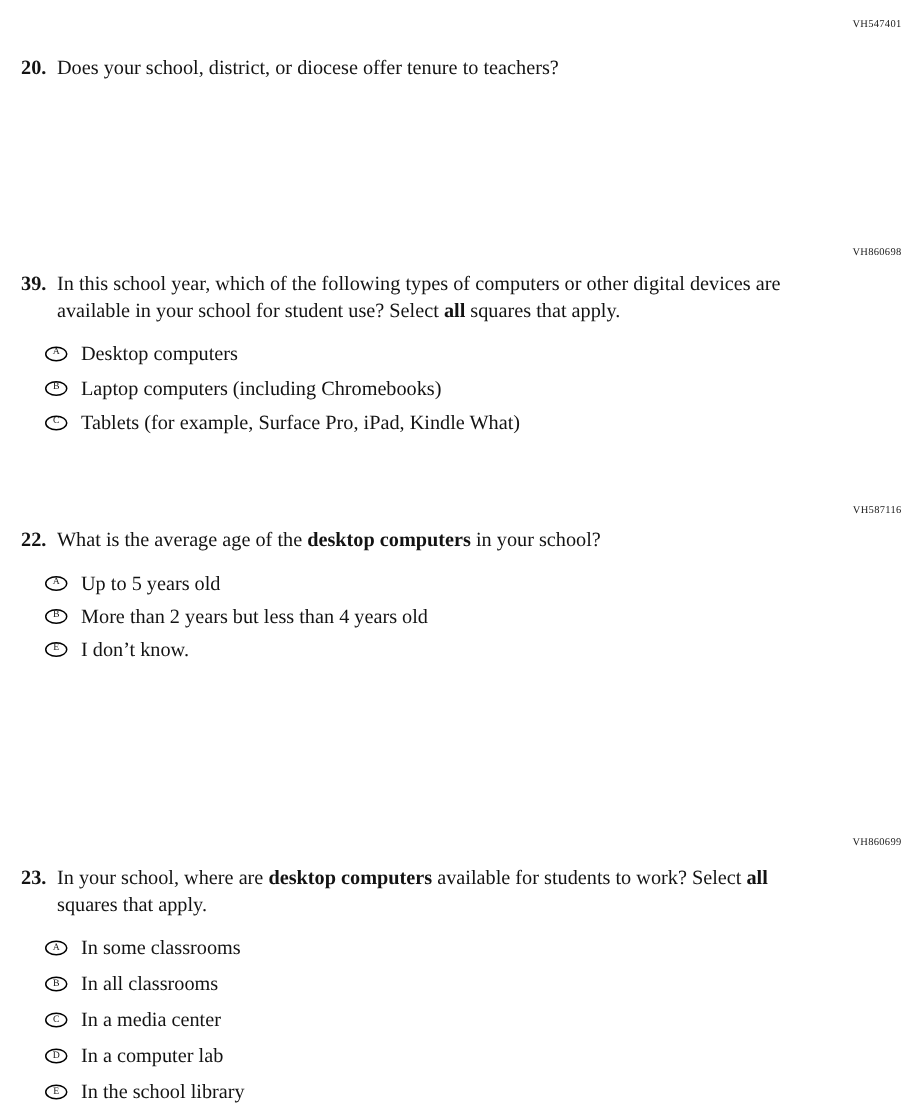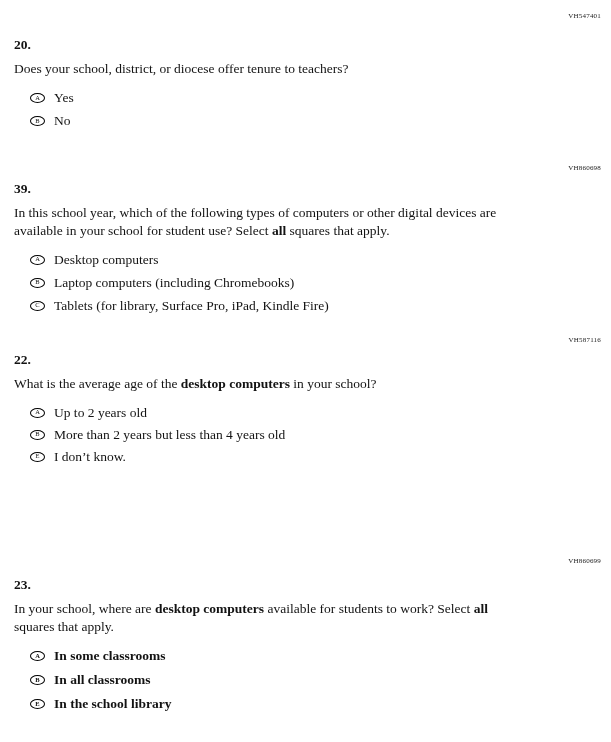--- a/index.html
+++ b/index.html
@@ -12,37 +12,37 @@
     overflow: hidden;
   }
   .code {
     position: absolute;
     right: 10px;
     font-size: 7px;
     letter-spacing: 0.2px;
     color: #222;
   }
   .q { position: absolute; left: 14px; }
-  .q-head { display: flex; align-items: flex-start; flex-direction: column; }
+  .q-head { display: flex; align-items: flex-start; }
   .q-num {
     font-weight: 700;
     flex: 0 0 24px;
     width: 24px;
     font-size: 13.5px;
     line-height: 1.3;
   }
   .q-text {
     font-size: 13.5px;
     line-height: 1.3;
     width: 505px;
   }
   .bold { font-weight: 700; text-align: center; }
   .opts { margin-left: 16px; margin-top: 9px; }
   .opt { display: flex; align-items: center; height: 23px; }
-  .q23 .opt { height: 24px; font-weight: bold; }
+  .q23 .opt { height: 24px; }
   .q22 .opt { height: 22px; }
   .bubble {
     flex: 0 0 15px;
     width: 15px; height: 10px;
     border: 1px solid #000;
     border-radius: 50%;
     display: flex; align-items: center; justify-content: center;
     font-size: 6.5px;
     line-height: 1;
     margin-right: 9px;
@@ -59,66 +59,56 @@
 <div class="code" style="top:336px">VH587116</div>
 <div class="code" style="top:557px">VH860699</div>
 
 <div class="q" style="top:36px">
   <div class="q-head">
     <div class="q-num">20.</div>
     <div class="q-text">
       <span>Does your school, district, or diocese offer tenure to teachers?</span>
     </div>
   </div>
-  <div class="opts" style="margin-left:16px">
-    <div class="opt">
-      <span class="bubble">A</span>
-      <span class="opt-label">Yes</span>
-    </div>
-    <div class="opt">
-      <span class="bubble">B</span>
-      <span class="opt-label">No</span>
-    </div>
-  </div>
 </div>
 
 <div class="q" style="top:180px">
   <div class="q-head">
     <div class="q-num">39.</div>
     <div class="q-text">
       <span>In this school year, which of the following types of computers or other digital devices are available in your school for student use? Select </span><span class="bold">all</span><span> squares that apply.</span>
     </div>
   </div>
   <div class="opts">
     <div class="opt">
       <span class="bubble">A</span>
       <span class="opt-label">Desktop computers</span>
     </div>
     <div class="opt">
       <span class="bubble">B</span>
       <span class="opt-label">Laptop computers (including Chromebooks)</span>
     </div>
     <div class="opt">
       <span class="bubble">C</span>
-      <span class="opt-label">Tablets (for library, Surface Pro, iPad, Kindle Fire)</span>
+      <span class="opt-label">Tablets (for example, Surface Pro, iPad, Kindle What)</span>
     </div>
   </div>
 </div>
 
 <div class="q q22" style="top:351px">
   <div class="q-head">
     <div class="q-num">22.</div>
     <div class="q-text">
       <span>What is the average age of the </span><span class="bold">desktop computers</span><span> in your school?</span>
     </div>
   </div>
   <div class="opts">
     <div class="opt">
       <span class="bubble">A</span>
-      <span class="opt-label">Up to 2 years old</span>
+      <span class="opt-label">Up to 5 years old</span>
     </div>
     <div class="opt">
       <span class="bubble">B</span>
       <span class="opt-label">More than 2 years but less than 4 years old</span>
     </div>
     <div class="opt">
       <span class="bubble">E</span>
       <span class="opt-label">I don’t know.</span>
     </div>
   </div>
@@ -134,17 +124,25 @@
   <div class="opts">
     <div class="opt">
       <span class="bubble">A</span>
       <span class="opt-label">In some classrooms</span>
     </div>
     <div class="opt">
       <span class="bubble">B</span>
       <span class="opt-label">In all classrooms</span>
     </div>
     <div class="opt">
+      <span class="bubble">C</span>
+      <span class="opt-label">In a media center</span>
+    </div>
+    <div class="opt">
+      <span class="bubble">D</span>
+      <span class="opt-label">In a computer lab</span>
+    </div>
+    <div class="opt">
       <span class="bubble">E</span>
       <span class="opt-label">In the school library</span>
     </div>
   </div>
 </div>
 
 </body></html>

